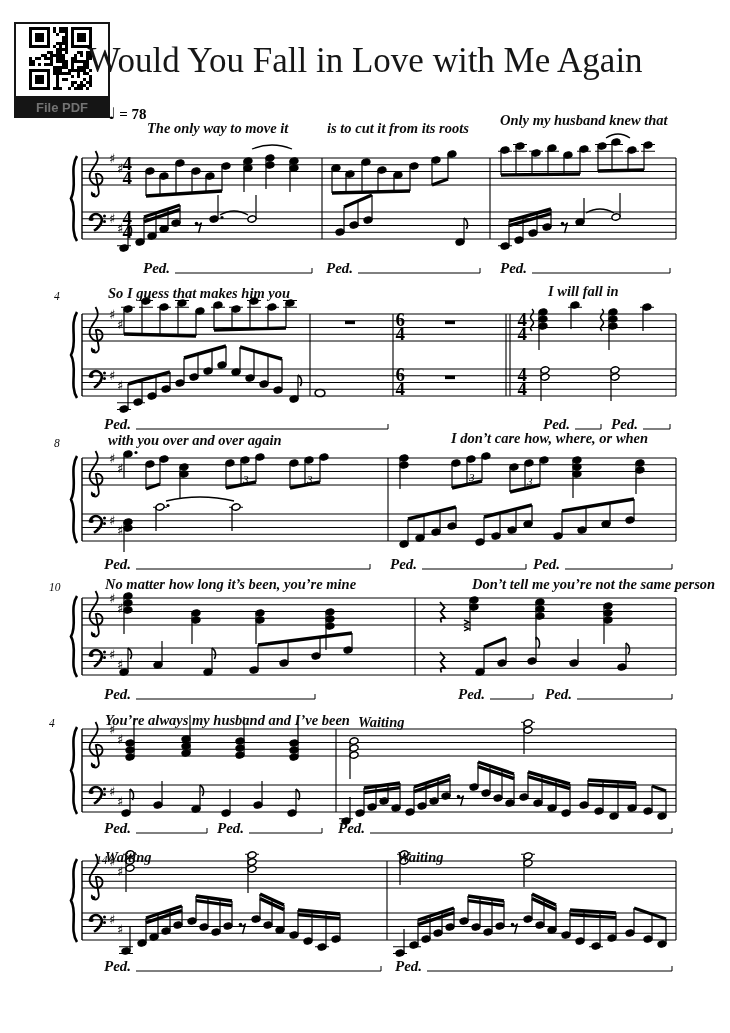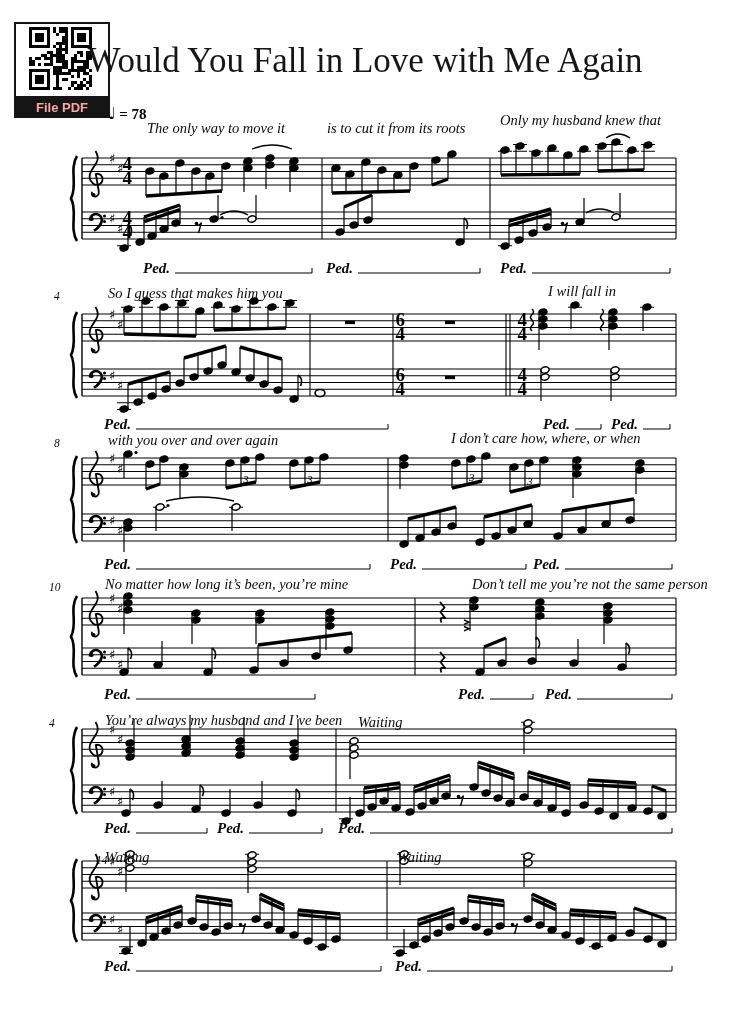--- a/index.html
+++ b/index.html
@@ -5,26 +5,26 @@
   html,body{margin:0;padding:0;background:#e8e8e8;}
   .page{position:relative;width:730px;height:1033px;background:#ffffff;color:#000;
         font-family:"Liberation Serif",serif;overflow:hidden;margin:0 auto;}
   #score-svg{position:absolute;left:0;top:0;}
   .title{position:absolute;left:8px;top:41px;width:714px;text-align:center;
          font-size:35px;color:#161616;white-space:nowrap;}
   .qrbox{position:absolute;left:14px;top:22px;width:96px;height:76px;background:#fff;
          border:2px solid #151515;box-sizing:border-box;}
   .qrbox svg{position:absolute;left:13px;top:3px;}
   .qrlabel{position:absolute;left:14px;top:98px;width:96px;height:20px;background:#151515;
-           color:#fca5a5;font-family:"Liberation Sans",sans-serif;font-weight:bold;
+           color:#737373;font-family:"Liberation Sans",sans-serif;font-weight:bold;
            font-size:13px;line-height:20px;text-align:center;}
   .tempo{position:absolute;left:108px;top:104px;white-space:nowrap;}
   .tempo .tnote{font-family:"DejaVu Sans",sans-serif;font-size:16px;font-weight:bold;}
   .tempo .ttext{font-family:"Liberation Serif",serif;font-size:15px;font-weight:bold;}
-  .lyric{position:absolute;font-style:italic;font-weight:normal;font-size:14.5px;
+  .lyric{position:absolute;font-style:italic;font-weight:bold;font-size:14.5px;
          white-space:nowrap;color:#0a0a0a;}
   .pedlabel{position:absolute;font-style:italic;font-weight:bold;font-size:15px;
             white-space:nowrap;color:#0a0a0a;}
   .mnum{position:absolute;font-style:italic;font-size:11.5px;color:#0a0a0a;}
   .tsig{position:absolute;width:22px;text-align:center;font-weight:bold;font-size:19px;
         line-height:13.6px;letter-spacing:-0.5px;color:#000;}
   svg text.sharp{font-family:"DejaVu Sans",sans-serif;}
   svg text.trip{font-family:"Liberation Serif",serif;font-style:italic;}
 </style>
 </head>

